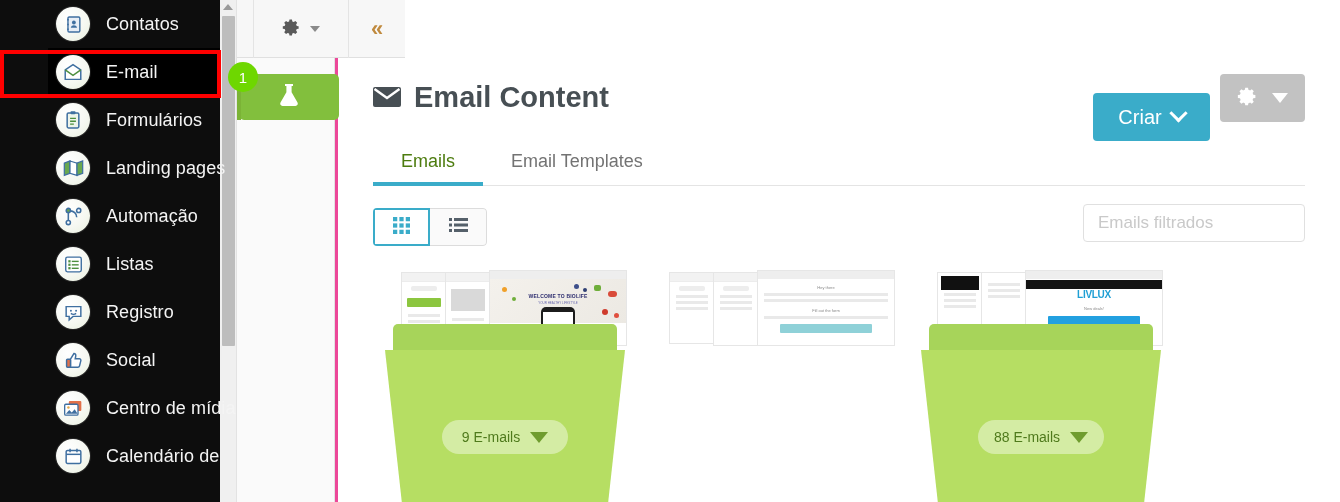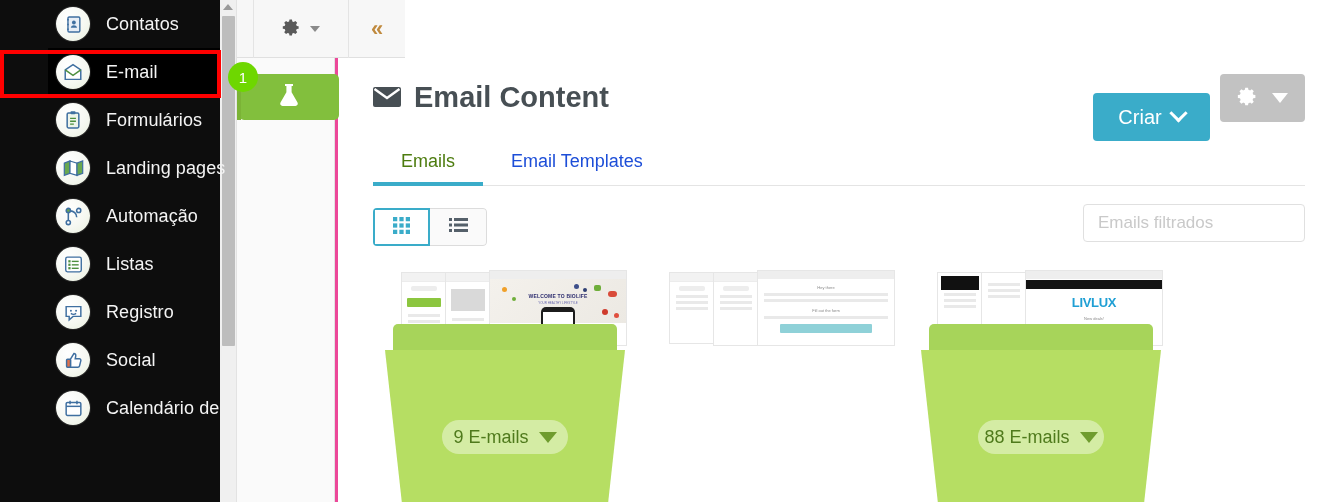--- a/index.html
+++ b/index.html
@@ -163,21 +163,21 @@
     width: 13px; height: 13px; border-right: 3px solid #fff;
     border-bottom: 3px solid #fff; transform: rotate(45deg) translate(-3px,-3px);
   }
 
   
   .tabs {
     position: relative; margin: 0 35px; height: 42px;
     border-bottom: 1px solid #e4e4e4; display: flex; align-items: flex-start;
   }
   .tab {
-    height: 42px; line-height: 34px; font-size: 18px; color: #1d4ed8;
+    height: 42px; line-height: 34px; font-size: 18px; color: #737373;
     padding: 0 28px; cursor: pointer; white-space: nowrap;
   }
   .tab.active { color: #4d7c0f; border-bottom: 4px solid #3aacc9; }
 
   
   .tool-row { position: relative; height: 80px; margin: 0 35px; }
   .view-toggle {
     position: absolute; left: 0; top: 22px; display: flex;
     border-radius: 4px; overflow: hidden;
   }
@@ -239,22 +239,22 @@
     width: 34px; height: 46px; background: #1c1c1c; border-radius: 5px 5px 0 0;
   }
   .phone::after {
     content: ""; position: absolute; left: 2px; top: 5px; right: 2px; bottom: 0;
     background: #fff;
   }
   .th-c {
     text-align: center; font-size: 4px; color: #8a8a8a; margin-top: 6px;
   }
   .th-logo {
-    text-align: center; font-size: 13px; font-weight: 700; color: #1f9fd4;
-    margin-top: 6px; letter-spacing: -.3px;
+    text-align: center; font-size: 10px; font-weight: 700; color: #1f9fd4;
+    letter-spacing: -.3px;
   }
   .th-cta {
     margin: 5px 22px; height: 9px; background: #22a0e0; border-radius: 1px;
   }
   .th-topbar { height: 8px; background: #eeeeee; }
   .th-blackbar { height: 9px; background: #141414; margin-top: 1px; }
 
   .folder {
     position: absolute; left: 0; top: 58px; width: 240px; height: 178px;
   }
@@ -266,21 +266,21 @@
     position: absolute; left: 0; top: 26px; width: 240px; height: 152px;
     background: #b6de63;
     clip-path: polygon(0 0, 100% 0, 93% 100%, 7% 100%);
     box-shadow: 0 2px 5px rgba(0,0,0,.08);
   }
   .count-pill {
     position: absolute; left: 50%; top: 96px; transform: translateX(-50%);
     min-width: 126px; height: 34px; border-radius: 18px;
     background: rgba(255,255,255,.42);
     display: flex; align-items: center; justify-content: center; gap: 10px;
-    color: #4f7a1c; font-size: 18px; cursor: pointer;
+    color: #4f7a1c; font-size: 14px; cursor: pointer;
   }
   .count-caret {
     width: 0; height: 0; border-left: 9px solid transparent;
     border-right: 9px solid transparent; border-top: 11px solid #6f9c2e;
   }
 </style>
 </head>
 <body>
 
 <div id="root">
@@ -611,20 +611,31 @@
     <div class="side-item">
       <span class="side-ico">
         <svg width="19" height="19" viewBox="0 0 22 22" fill="none" stroke="#3f6fa0" stroke-width="1.7">
           <path d="M7.5 9.5l4-6.5c1.6 0 2.4 1.2 2.1 2.8L13 9h4.8c1.2 0 2 1 1.7 2.2l-1.5 6c-.2.9-1 1.5-1.9 1.5H7.5z" fill="#fff"></path>
           <rect x="3" y="9.5" width="4.5" height="9.2" rx="1" fill="#e2714a"></rect>
         </svg>
       </span>
       <span class="side-label">Social</span>
     </div>
 
+    <div class="side-item">
+      <span class="side-ico">
+        <svg width="20" height="18" viewBox="0 0 24 20">
+          <rect x="7" y="1.5" width="15" height="12" rx="1.2" fill="#e2714a"></rect>
+          <rect x="2" y="5.5" width="16" height="13" rx="1.4" fill="#fff" stroke="#3f6fa0" stroke-width="1.6"></rect>
+          <circle cx="6.5" cy="9.5" r="1.5" fill="#e2a94a"></circle>
+          <path d="M3.5 17l4-4.5 3 3 3.5-4 3.5 5.5z" fill="#3f6fa0"></path>
+        </svg>
+      </span>
+      <span class="side-label">Centro de mídia</span>
+    </div>
 
     <div class="side-item">
       <span class="side-ico">
         <svg width="19" height="19" viewBox="0 0 22 22" fill="none" stroke="#3f6fa0" stroke-width="1.7">
           <rect x="2.5" y="4" width="17" height="15" rx="1.6" fill="#fff"></rect>
           <path d="M2.5 8.5h17"></path>
           <path d="M7 2v4M15 2v4"></path>
         </svg>
       </span>
       <span class="side-label">Calendário de</span>

